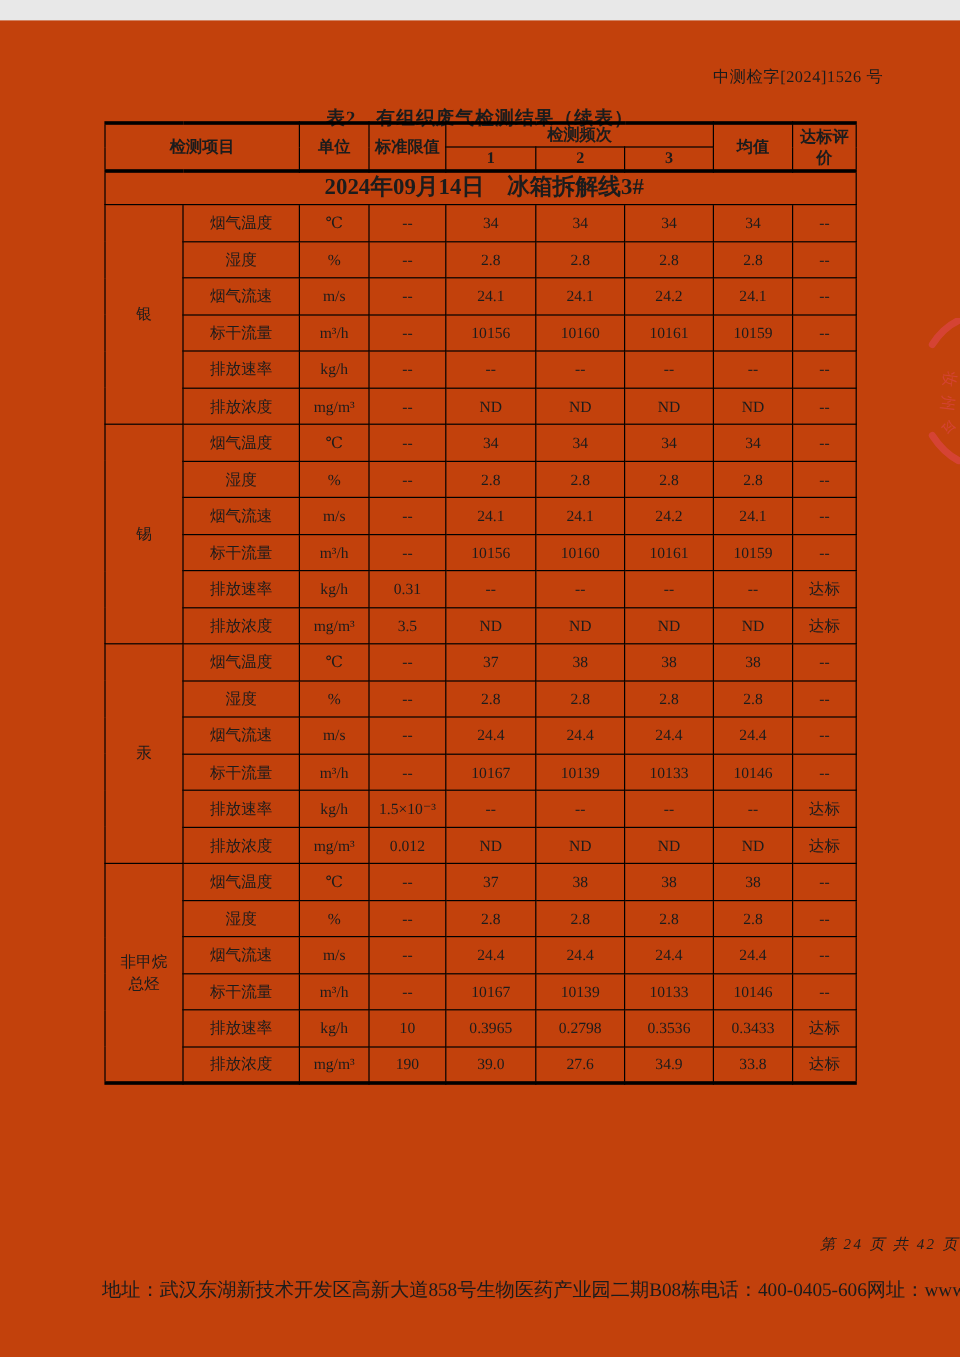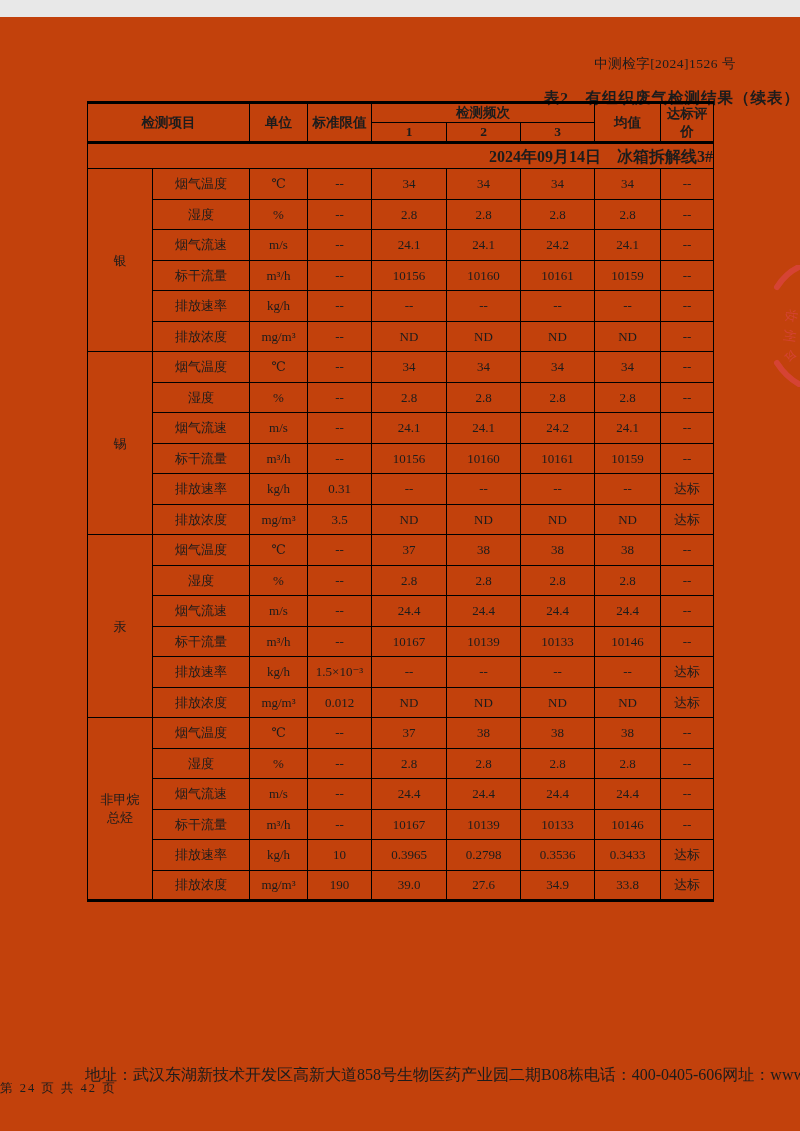--- a/index.html
+++ b/index.html
@@ -19,21 +19,21 @@
     top: 38px;
     right: 64px;
     font-size: 13.5px;
     letter-spacing: 0.5px;
   }
   .table-title {
     position: absolute;
     top: 71px;
     left: 0;
     width: 100%;
-    text-align: right;
+    text-align: center;
     font-weight: bold;
     font-size: 15.5px;
     letter-spacing: 1px;
   }
   table.report-table {
     position: absolute;
     top: 84px;
     left: 87px;
     width: 626px;
     border-collapse: collapse;
@@ -49,36 +49,37 @@
     padding: 0;
     line-height: 1.35;
   }
   .report-table thead th {
     font-weight: bold;
     font-size: 13.5px;
     height: 20px;
   }
   tr.date-row td {
     border-top: 3px solid #000;
-    text-align: right;
+    text-align: center;
     font-weight: bold;
     height: 26px;
     padding-left: 6px;
-    font-size: 16px;
+    font-size: 19px;
   }
   tr.data-row { height: 30.5px; }
   td.group-cell { padding: 0 11px; }
   .footer-page {
     position: absolute;
-    top: 1063px;
+    top: 1012px;
     left: 0;
     width: 100%;
-    text-align: left;
+    text-align: right;
     font-size: 12.5px;
     letter-spacing: 2px;
+    font-style: italic;
   }
   .footer-info {
     position: absolute;
     top: 1048px;
     left: 85px;
     width: 630px;
     display: flex;
     justify-content: flex-start;
     font-size: 16px;
     white-space: nowrap;

